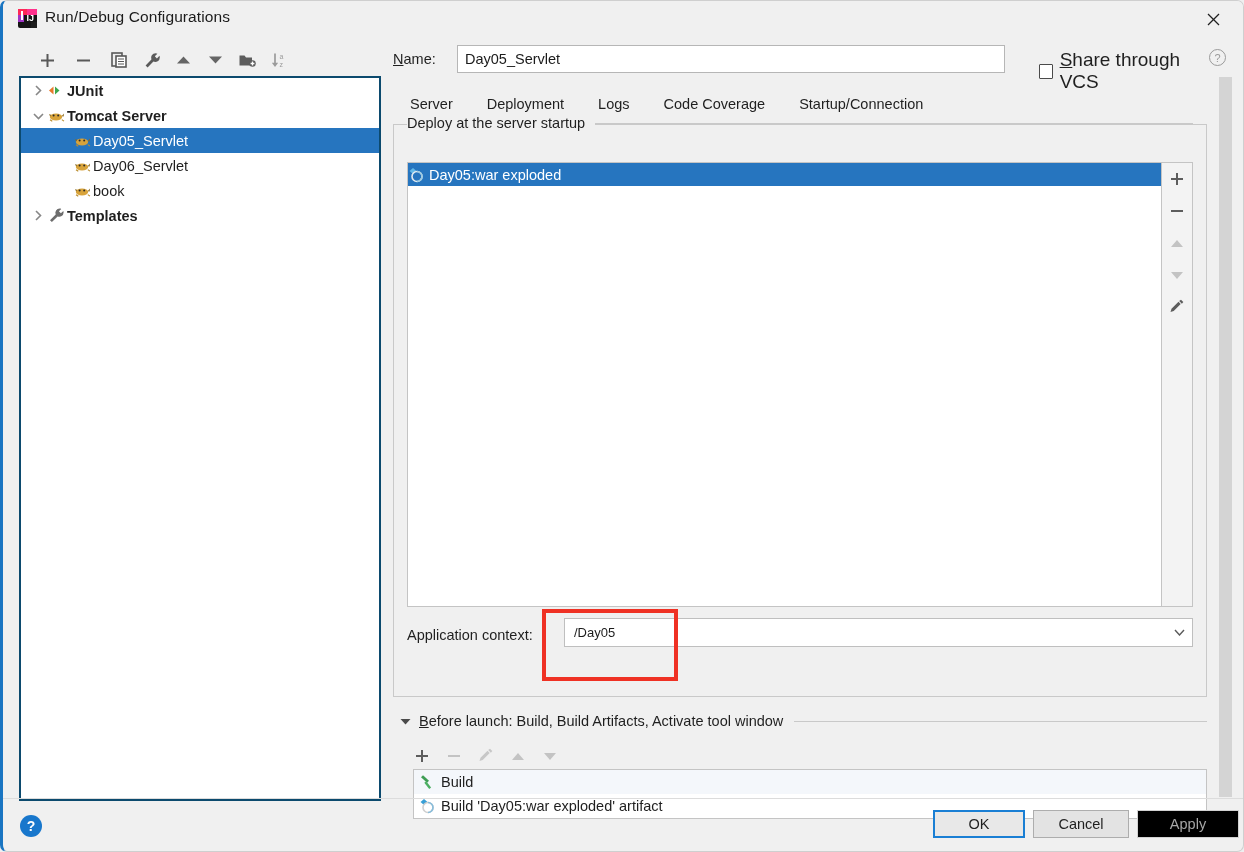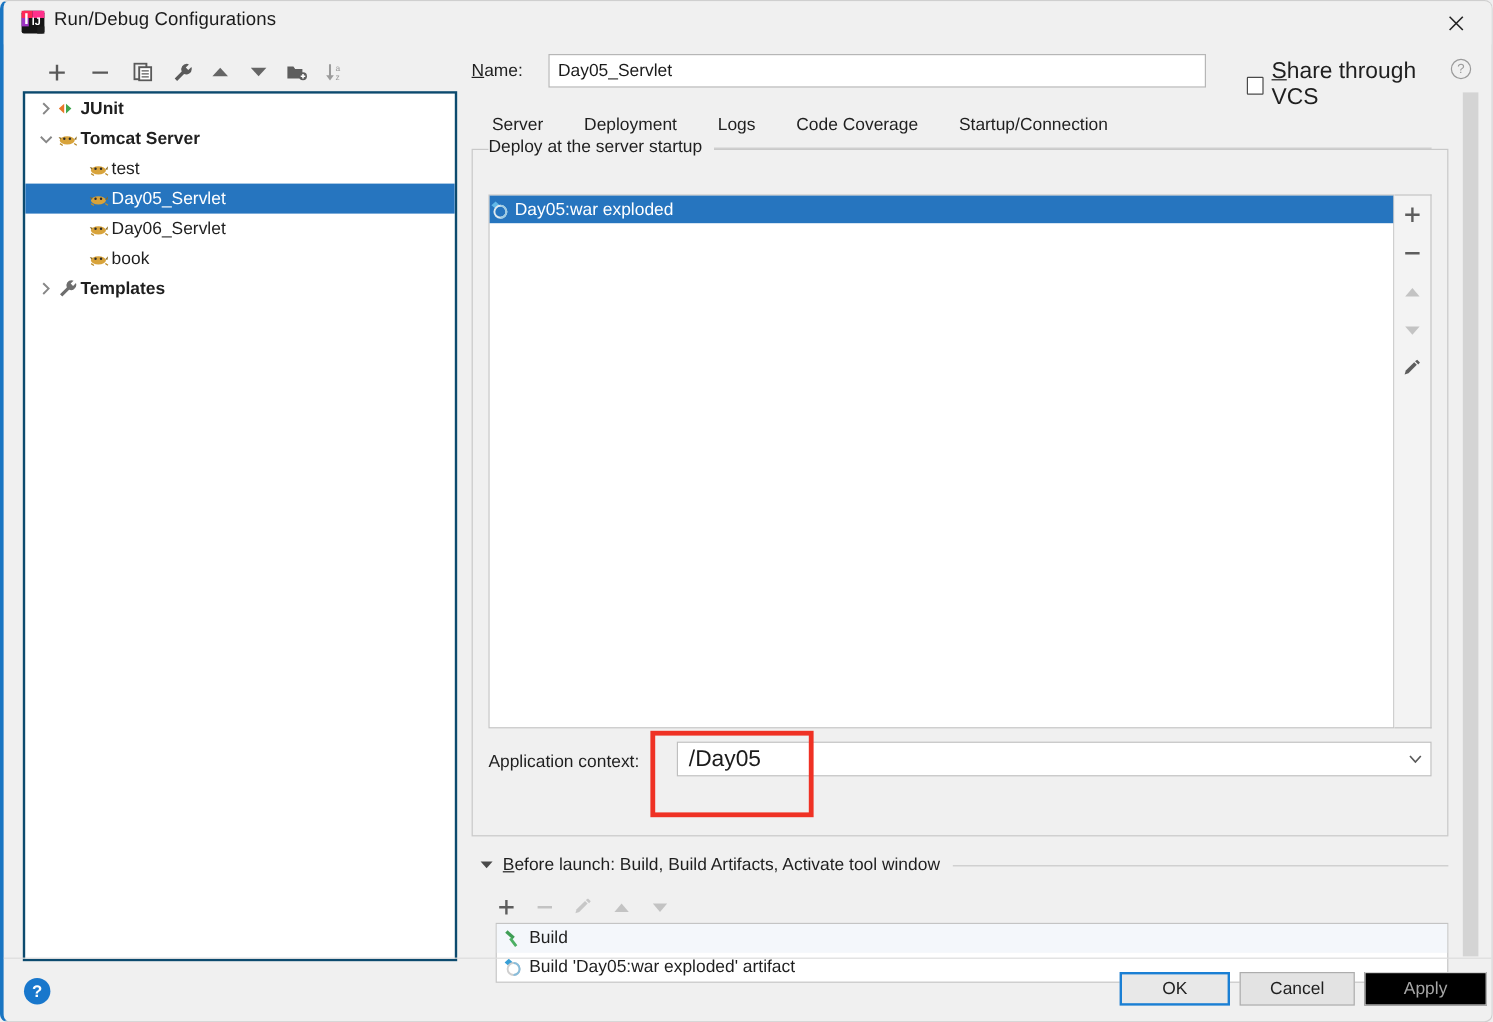--- a/index.html
+++ b/index.html
@@ -178,21 +178,21 @@
   
   #appctx-label {
     position:absolute; left:13px; top:502px; font-size:14.5px;
   }
   #appctx-combo {
     position:absolute; left:170px; top:493px; right:13px; height:29px;
     background:#fff; border:1px solid #bfbfbf;
     display:flex; align-items:center;
   }
   #appctx-value {
-    padding-left:9px; font-size:19px; color:#1b1b1b; flex:1;
+    padding-left:9px; font-size:13px; color:#1b1b1b; flex:1;
   }
   #appctx-arrow {
     width:26px; display:flex; align-items:center; justify-content:center;
     color:#555; font-size:11px;
   }
   #redbox {
     position:absolute; left:148px; top:484px; width:136px; height:72px;
     border:4px solid #ef3124; pointer-events:none;
   }
 
@@ -372,34 +372,20 @@
           <svg width="17" height="15" viewBox="0 0 17 15">
             <ellipse cx="8" cy="9" rx="6.2" ry="3.4" fill="#d8a33a"></ellipse>
             <path d="M2.4 8.4l-1.6-2.2 2.4.5z" fill="#8a6a20"></path>
             <path d="M13.6 8.2l2.4-2.6-.4 2.9z" fill="#8a6a20"></path>
             <circle cx="5.6" cy="7.6" r="1" fill="#2b2b2b"></circle>
             <circle cx="10.2" cy="7.6" r="1" fill="#2b2b2b"></circle>
             <path d="M2 11.7l2.3 1.6M13.8 11.6l2.2 1.5" stroke="#b98c2c" stroke-width="1.1"></path>
           </svg>
         </span>
         <span class="tree-label bold">Tomcat Server</span>
-      </div>
-      <div class="tree-row">
-        <span class="arrow"></span>
-        <span class="tree-ico indent">
-          <svg width="17" height="15" viewBox="0 0 17 15">
-            <ellipse cx="8" cy="9" rx="6.2" ry="3.4" fill="#d8a33a"></ellipse>
-            <path d="M2.4 8.4l-1.6-2.2 2.4.5z" fill="#8a6a20"></path>
-            <path d="M13.6 8.2l2.4-2.6-.4 2.9z" fill="#8a6a20"></path>
-            <circle cx="5.6" cy="7.6" r="1" fill="#2b2b2b"></circle>
-            <circle cx="10.2" cy="7.6" r="1" fill="#2b2b2b"></circle>
-            <path d="M2 11.7l2.3 1.6M13.8 11.6l2.2 1.5" stroke="#b98c2c" stroke-width="1.1"></path>
-          </svg>
-        </span>
-        <span class="tree-label">test</span>
       </div>
       <div class="tree-row selected">
         <span class="arrow"></span>
         <span class="tree-ico indent">
           <svg width="17" height="15" viewBox="0 0 17 15">
             <ellipse cx="8" cy="9" rx="6.2" ry="3.4" fill="#d8a33a"></ellipse>
             <path d="M2.4 8.4l-1.6-2.2 2.4.5z" fill="#8a6a20"></path>
             <path d="M13.6 8.2l2.4-2.6-.4 2.9z" fill="#8a6a20"></path>
             <circle cx="5.6" cy="7.6" r="1" fill="#2b2b2b"></circle>
             <circle cx="10.2" cy="7.6" r="1" fill="#2b2b2b"></circle>

